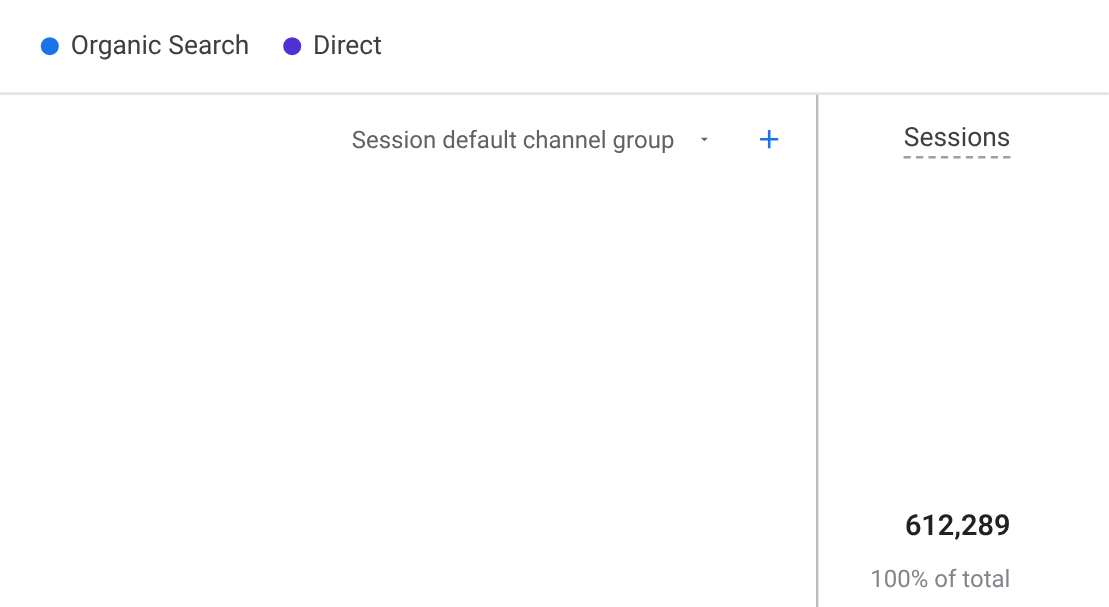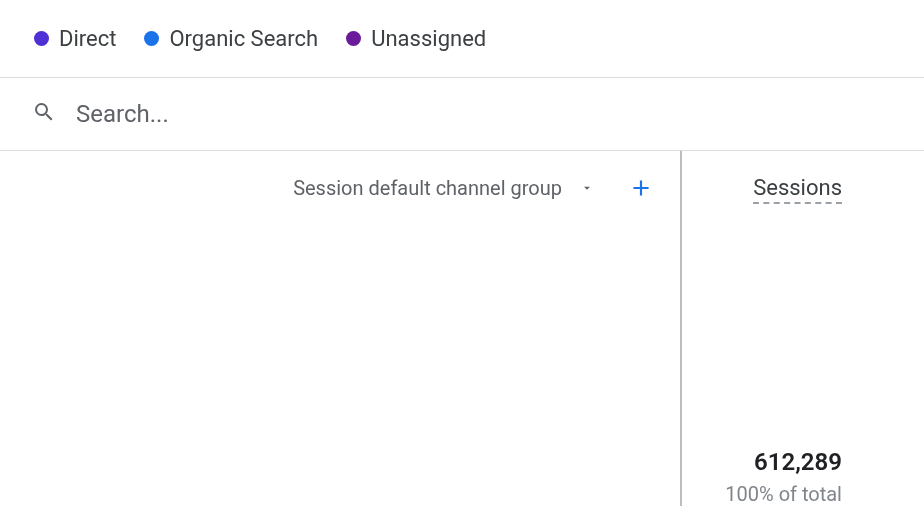--- a/index.html
+++ b/index.html
@@ -124,62 +124,52 @@
       color: #3c4043;
       border-bottom: 2px dashed #9aa0a6;
       padding-bottom: 2px;
       cursor: pointer;
     }
     .metric-value-block {
       margin-top: auto;
       display: flex;
       flex-direction: column;
       align-items: flex-end;
+      padding-bottom: 12px;
+      gap: 12px;
     }
     .metric-value {
       font-size: 24px;
       font-weight: 600;
       color: #202124;
       margin-bottom: 6px;
     }
     .metric-subtext {
       font-size: 20px;
       color: #80868b;
       margin-left: 24px;
     }
   </style>
 </head>
 <body>
 
 <div class="container">
   <div class="legend">
     <div class="legend-item">
-      <span class="legend-dot dot-indigo"></span>
-      <span class="legend-label">Direct</span>
-    </div>
-    <div class="legend-item">
       <span class="legend-dot dot-blue"></span>
       <span class="legend-label">Organic Search</span>
     </div>
     <div class="legend-item">
-      <span class="legend-dot dot-purple"></span>
-      <span class="legend-label">Unassigned</span>
+      <span class="legend-dot dot-indigo"></span>
+      <span class="legend-label">Direct</span>
     </div>
   </div>
 
   <div class="divider"></div>
 
-  <div class="search-row">
-    <span class="search-icon">
-      <svg viewBox="0 0 24 24">
-          <path d="M15.5 14h-.79l-.28-.27A6.471 6.471 0 0016 9.5 6.5 6.5 0 109.5 16c1.61 0 3.09-.59 4.23-1.57l.27.28v.79l5 4.99L20.49 19l-4.99-5zm-6 0C7.01 14 5 11.99 5 9.5S7.01 5 9.5 5 14 7.01 14 9.5 11.99 14 9.5 14z"></path>
-        </svg>
-    </span>
-    <input type="text" class="search-input" placeholder="Search..." style="">
-  </div>
 
   <div class="divider"></div>
 
   <div class="table-area">
     <div class="dim-col">
       <div class="dim-header">
         <span class="dim-label">Session default channel group</span>
         <span class="chevron-down-icon">
           <svg viewBox="0 0 24 24">
               <path d="M7 10l5 5 5-5z"></path>

